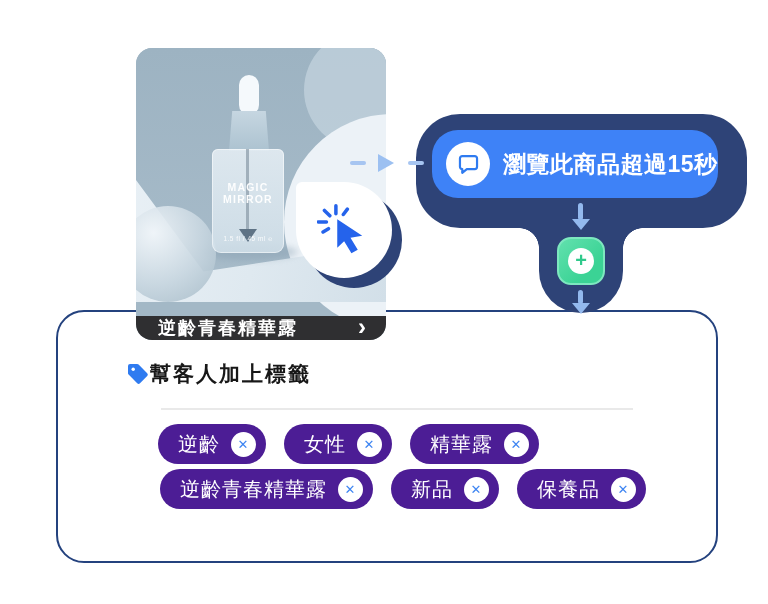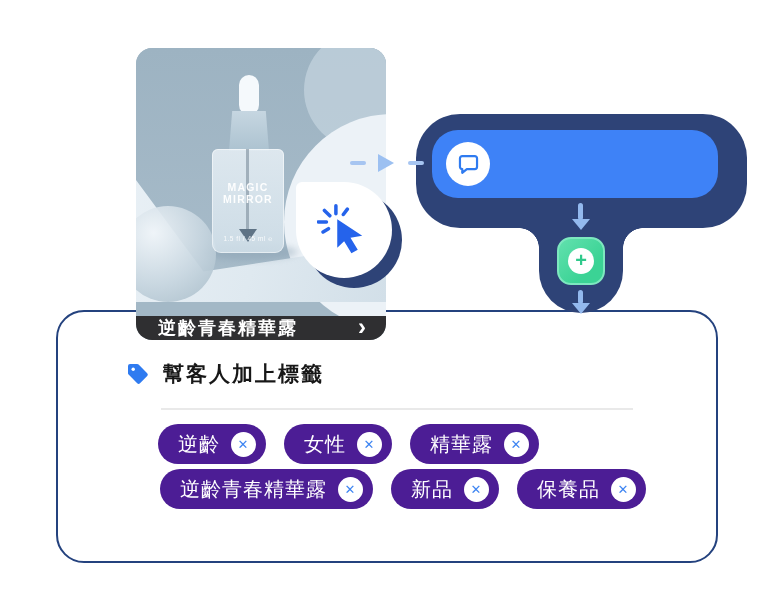--- a/index.html
+++ b/index.html
@@ -4,21 +4,21 @@
 <style>
   html,body{margin:0;padding:0;background:#ffffff;}
   *{box-sizing:border-box;font-family:"Liberation Sans","DejaVu Sans",sans-serif;}
   .stage{position:relative;width:768px;height:604px;background:#ffffff;overflow:hidden;}
 
   
   .panel-outline{position:absolute;left:56px;top:310px;width:662px;height:253px;
     border:2px solid #24427E;border-radius:28px;background:transparent;}
   .panel{position:absolute;left:64px;top:318px;width:646px;height:237px;
     background:#ffffff;border-radius:20px;}
-  .panel-header{position:absolute;left:62px;top:42px;display:flex;align-items:center;gap:13px;}
+  .panel-header{position:absolute;left:62px;top:42px;display:flex;align-items:center;}
   .panel-title{font-size:21px;font-weight:bold;color:#171717;letter-spacing:2px;}
   .tag-icon{width:24px;height:24px;display:inline-flex;}
   .divider{position:absolute;left:97px;top:90px;width:472px;height:2px;background:#E9E9E9;}
   .tag-row{position:absolute;display:flex;gap:18px;}
   .tag-row.r1{left:94px;top:106px;}
   .tag-row.r2{left:96px;top:151px;}
   .chip{display:flex;align-items:center;gap:11px;height:40px;border-radius:20px;
     background:#4c1d95;color:#ffffff;padding:0 10px 0 20px;font-size:20px;letter-spacing:1px;cursor:pointer;}
   .chip-x{width:25px;height:25px;border-radius:50%;background:#ffffff;color:#3E85F2;
     font-size:13px;font-weight:bold;display:flex;align-items:center;justify-content:center;cursor:pointer;}
@@ -151,20 +151,21 @@
   <div class="blob-col"></div>
   <div class="fillet l"></div>
   <div class="fillet r"></div>
 
   <div class="trigger-pill">
     <span class="pill-icon">
       <svg viewBox="0 0 24 24" width="25" height="25">
         <path d="M6 4h12a2.2 2.2 0 0 1 2.2 2.2v8a2.2 2.2 0 0 1-2.2 2.2h-7.6L6 20v-3.6a2.2 2.2 0 0 1-2.2-2.2v-8A2.2 2.2 0 0 1 6 4z" fill="none" stroke="#2F7BF0" stroke-width="2.1" stroke-linejoin="round"></path>
       </svg>
     </span>
+    <span class="pill-label">瀏覽此商品超過15秒</span>
   </div>
 
   <div class="v-arrow arrow1"></div>
 
   <div class="green-btn">
     <span class="green-circle">
       <span class="green-plus">+</span>
     </span>
   </div>
 

